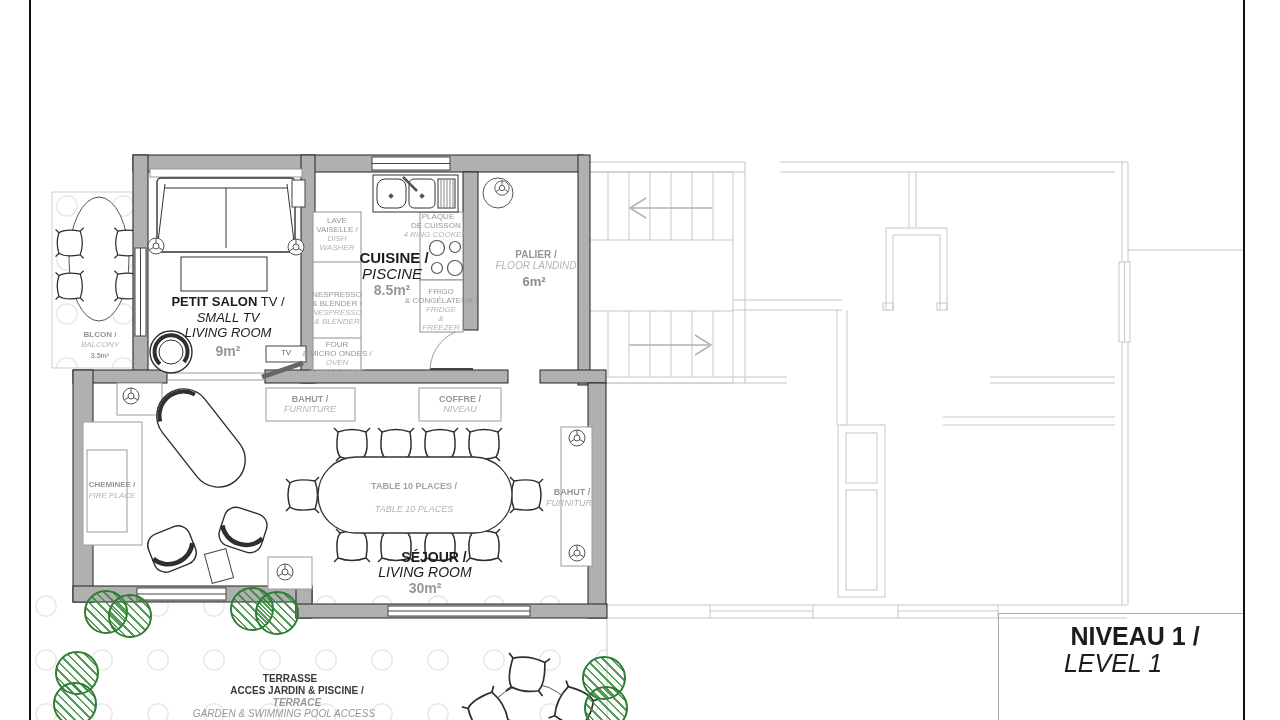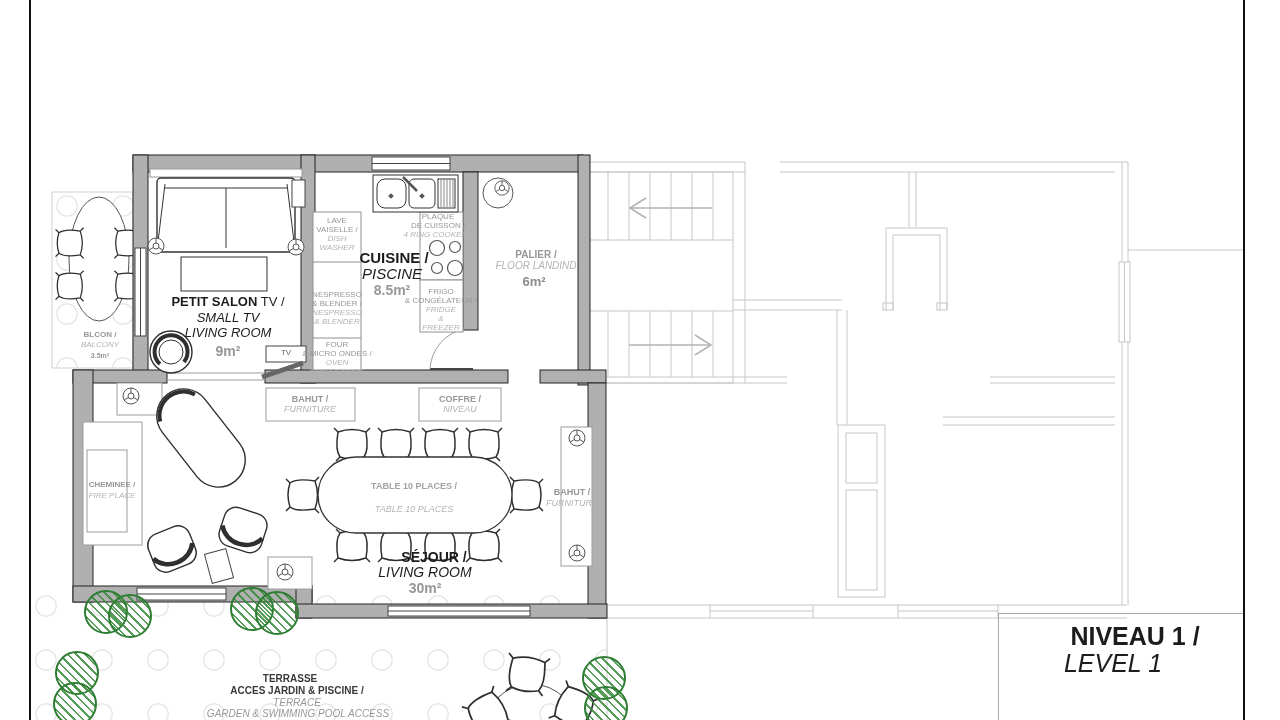--- a/index.html
+++ b/index.html
@@ -363,19 +363,19 @@
   <div class="lbl s8 b" style="left:112px;top:481px;">CHEMINEE /</div>
   <div class="lbl s8 i lt" style="left:112px;top:492px;">FIRE PLACE</div>
 
   <div class="lbl s9 b" style="left:414px;top:481px;color:#a3a3a3;">TABLE 10 PLACES /</div>
   <div class="lbl s9 i lt" style="left:414px;top:492px;margin-top:12px;">TABLE 10 PLACES</div>
 
   <div class="lbl s8" style="left:286px;top:349px;color:#666;">TV</div>
 
   <div class="lbl s10 b" style="left:290px;top:673px;color:#3a3a3a;">TERRASSE</div>
   <div class="lbl s10 b" style="left:297px;top:685px;color:#3a3a3a;">ACCES JARDIN &amp; PISCINE /</div>
-  <div class="lbl s10 i" style="left:297px;top:697px;">TERRACE</div>
-  <div class="lbl s10 i" style="left:298px;top:708px;">GARDEN &amp; SWIMMING POOL ACCESS</div>
+  <div class="lbl s10 i" style="left:297px;top:697px;font-weight:bold;">TERRACE</div>
+  <div class="lbl s10 i" style="left:284px;top:708px;">GARDEN &amp; SWIMMING POOL ACCESS</div>
 
   <div class="lbl s25 b blk" style="left:1108px;top:622px;">NIVEAU 1 /</div>
   <div class="lbl s25 i blk" style="left:1086px;top:649px;">LEVEL 1</div>
 
 </div>
 
 </body></html>

